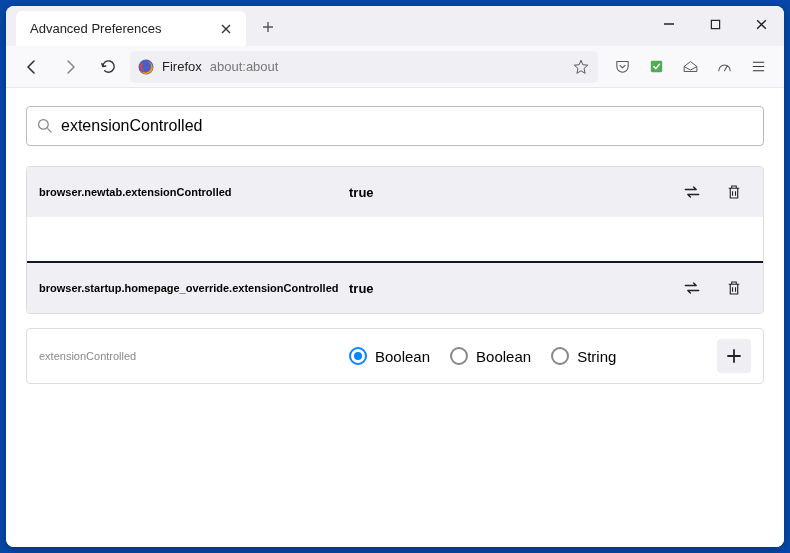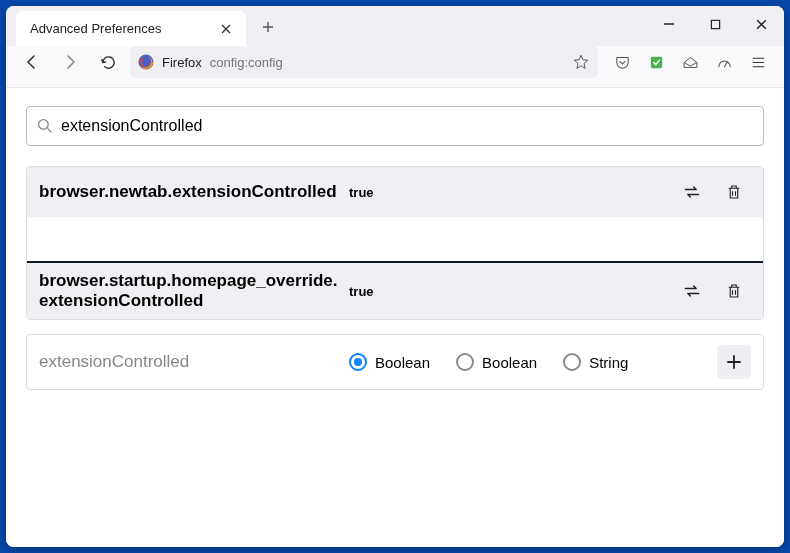--- a/index.html
+++ b/index.html
@@ -7,50 +7,50 @@
 .window { width: 100%; height: 100%; background: #fff; border-radius: 8px; overflow: hidden; display: flex; flex-direction: column; box-shadow: 0 2px 8px rgba(0,0,0,0.3); }
 
 .titlebar { height: 40px; background: #f0f0f4; display: flex; align-items: flex-start; }
 .tab { margin-left: 10px; margin-top: 5px; height: 35px; background: #fff; border-radius: 6px 6px 0 0; display: flex; align-items: center; padding: 0 10px 0 14px; min-width: 230px; }
 .tab-title { font-size: 13px; flex: 1; color: #222; }
 .tab-close { width: 20px; height: 20px; display: flex; align-items: center; justify-content: center; cursor: pointer; border-radius: 3px; }
 .newtab { width: 32px; height: 32px; margin-top: 5px; margin-left: 6px; display: flex; align-items: center; justify-content: center; cursor: pointer; border-radius: 4px; }
 .wincontrols { margin-left: auto; display: flex; }
 .wincontrols div { width: 46px; height: 36px; display: flex; align-items: center; justify-content: center; cursor: pointer; }
 
-.toolbar { height: 42px; background: #f9f9fb; display: flex; align-items: flex-start; padding: 0 10px; gap: 6px; border-bottom: 1px solid #e8e8e8; }
+.toolbar { height: 42px; background: #f9f9fb; display: flex; align-items: center; padding: 0 10px; gap: 6px; border-bottom: 1px solid #e8e8e8; }
 .tbtn { width: 32px; height: 32px; display: flex; align-items: center; justify-content: center; border-radius: 4px; cursor: pointer; }
 .addrbar { flex: 1; height: 32px; background: #f0f0f4; border-radius: 5px; display: flex; align-items: center; padding: 0 8px; gap: 8px; }
 .addr-label { font-size: 13px; color: #222; }
 .addr-url { font-size: 13px; color: #777; flex: 1; }
 .fflogo { width: 16px; height: 16px; }
 .ticons { display: flex; gap: 2px; margin-left: 2px; }
 .ticons .tbtn svg { width: 17px; height: 17px; }
 
 .content { flex: 1; padding: 18px 20px; background: #fff; overflow: auto; }
 .searchrow { display: flex; align-items: center; gap: 14px; margin-bottom: 20px; }
 .searchbox { flex: 1; height: 40px; border: 1px solid #bbb; border-radius: 4px; display: flex; align-items: center; padding: 0 10px; gap: 8px; }
 .searchbox svg { color: #888; }
 .searchinput { flex: 1; border: none; outline: none; font-size: 16px; background: transparent; }
 .checklabel { display: flex; align-items: center; gap: 8px; font-size: 15px; color: #333; }
 .checkbox { width: 16px; height: 16px; border: 1px solid #888; border-radius: 3px; background: #fff; cursor: pointer; }
 
 .preftable { border: 1px solid #ddd; border-radius: 4px; margin-bottom: 14px; overflow: hidden; }
 .prefrow { display: flex; align-items: center; padding: 8px 12px; min-height: 46px; }
 .prefrow.modified { background: #f0f0f4; font-weight: 600; }
 .prefrow.modified + .prefrow.modified { border-top: 2px solid #0f172a; margin-top: 44px; }
-.pname { width: 310px; font-size: 17px; word-break: break-word; padding-right: 10px; }
+.pname { width: 310px; font-size: 11px; word-break: break-word; padding-right: 10px; }
 .pvalue { flex: 1; font-size: 13px; }
 .pactions { display: flex; gap: 8px; }
 .abtn { width: 34px; height: 34px; border: none; background: transparent; border-radius: 4px; display: flex; align-items: center; justify-content: center; cursor: pointer; }
 .addbtn { width: 34px; height: 34px; background: #efeff3; border-radius: 4px; display: flex; align-items: center; justify-content: center; cursor: pointer; border: none; }
 
 .addrow { display: flex; align-items: center; padding: 10px 12px; border: 1px solid #ddd; border-radius: 4px; }
 .addrow .pname { color: #888; font-weight: 400; }
-.radios { flex: 1; display: flex; gap: 26px; }
+.radios { flex: 1; display: flex; gap: 20px; }
 .radio { display: flex; align-items: center; gap: 8px; font-size: 15px; cursor: pointer; }
 .rcircle { width: 18px; height: 18px; border: 2px solid #888; border-radius: 50%; background: #fff; display: flex; align-items: center; justify-content: center; }
 .rcircle.sel { border-color: #0a84ff; }
 .rcircle.sel::after { content:''; width: 8px; height: 8px; background: #0a84ff; border-radius: 50%; }
 
 svg { display: block; }
 </style>
 </head>
 <body>
 
@@ -105,21 +105,21 @@
           <path d="M3 9 a6 6 0 1 1 2 4.5 M3 9 l-1 -3 M3 9 l3 -0.5" stroke="#333" stroke-width="1.5" fill="none" stroke-linecap="round"></path>
         </svg>
       </div>
     <div class="addrbar">
       <svg class="fflogo" viewBox="0 0 32 32">
           <circle cx="16" cy="16" r="15" fill="#4a5fc1"></circle>
           <path d="M16 2 C24 2 30 8 30 16 C30 24 24 30 16 30 C10 30 5 26 3 20 C4 24 9 27 14 27 C21 27 26 22 26 15 C26 10 23 6 19 4 C25 6 29 11 29 17 L30 16 C30 8 24 2 16 2 Z" fill="#ff9500"></path>
           <path d="M6 8 C4 11 3 14 3 17 C4 12 8 8 13 7 C10 9 8 12 8 16 C8 21 12 25 17 25 C14 26 10 25 7 22 C5 19 4 15 5 12 Z" fill="#ff3b30"></path>
         </svg>
       <span class="addr-label">Firefox</span>
-      <span class="addr-url">config:config</span>
+      <span class="addr-url">about:about</span>
       <svg width="18" height="18" viewBox="0 0 24 24">
           <path d="M12 3 L14.5 9 L21 9.5 L16 14 L17.5 20.5 L12 17 L6.5 20.5 L8 14 L3 9.5 L9.5 9 Z" stroke="#555" stroke-width="1.3" fill="none"></path>
         </svg>
     </div>
     <div class="ticons">
       <div class="tbtn">
           <svg viewBox="0 0 24 24">
             <path d="M4 5 H20 V12 C20 17 16 20 12 20 C8 20 4 17 4 12 Z M8 10 L12 14 L16 10" stroke="#555" stroke-width="1.5" fill="none" stroke-linejoin="round"></path>
           </svg>
         </div>

